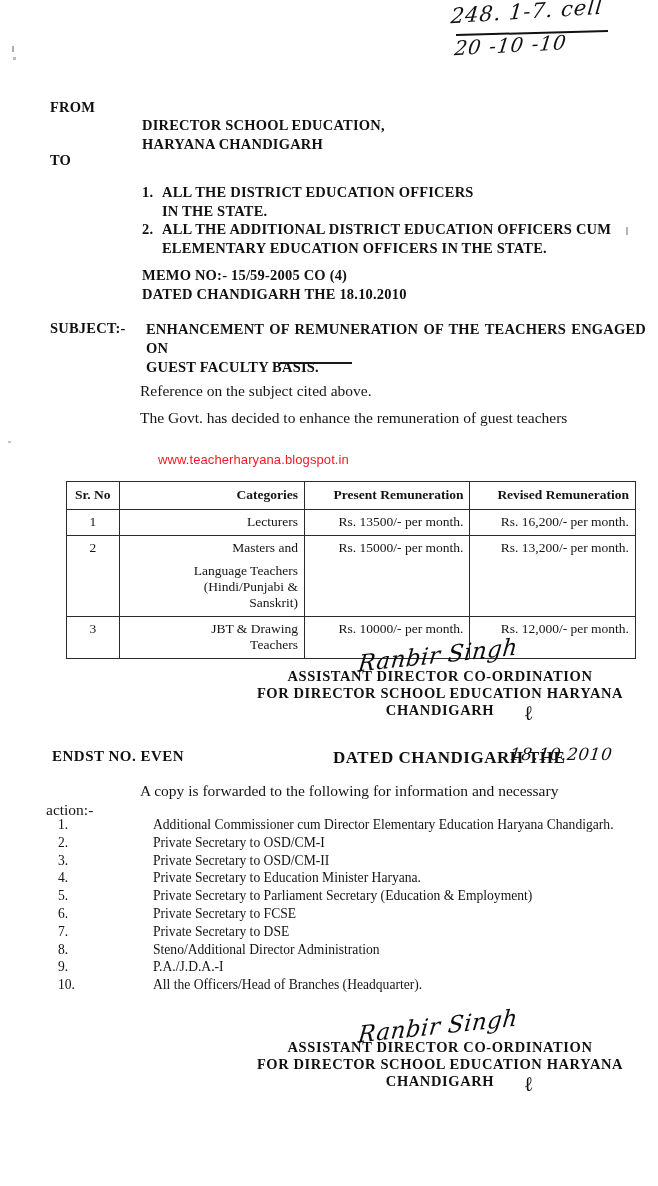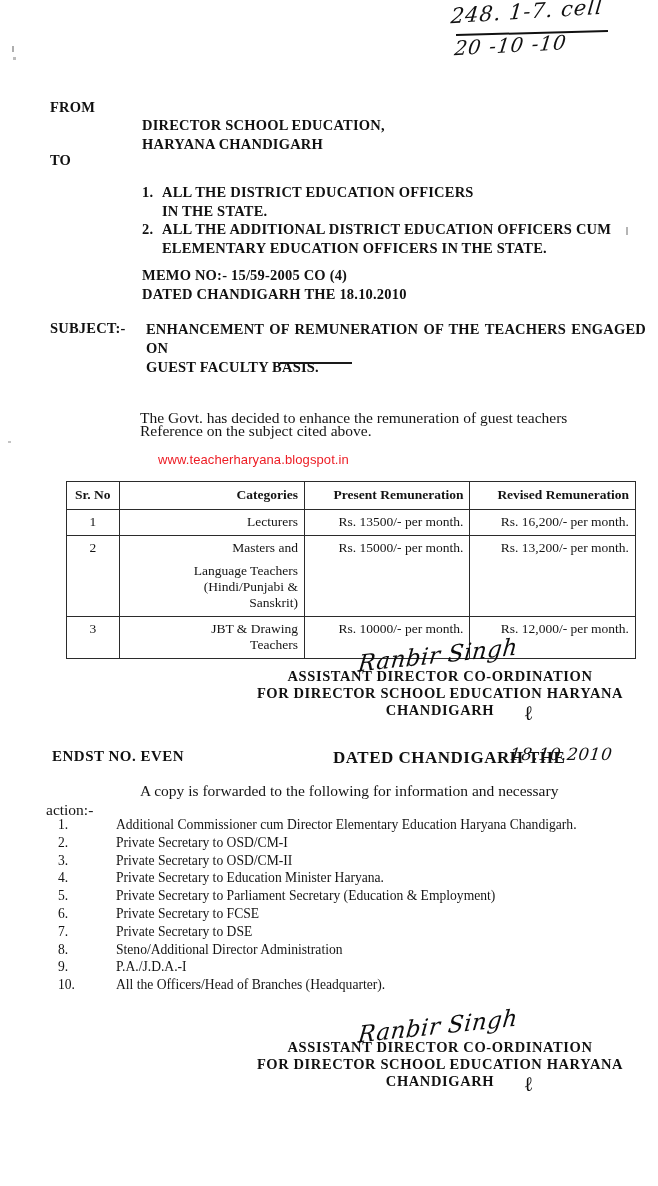--- a/index.html
+++ b/index.html
@@ -96,21 +96,21 @@
     width: 72px; height: 2px;
     background: #1a1a1a;
   }
 
   
   .body-txt {
     font-family: "Liberation Serif", serif;
     font-size: 15.5px;
     color: #141414;
   }
-  #para1 { left: 140px; top: 382px; margin-top: 40px; }
+  #para1 { left: 140px; top: 382px; }
   #para2 { left: 140px; top: 409px; width: 500px; }
   #para3 { left: 46px;  top: 436px; }
 
   #blog-url {
     left: 158px; top: 452px;
     font-family: "Liberation Sans", sans-serif;
     font-size: 13px;
     color: #ed1c24;
     letter-spacing: 0.1px;
   }
@@ -196,21 +196,21 @@
     position: absolute;
     left: 58px; top: 816px;
     width: 590px;
     font-family: "Liberation Serif", serif;
     font-size: 13.6px;
     color: #141414;
     line-height: 17.8px;
   }
   #fwd-list .row { display: flex; }
   #fwd-list .n { width: 58px; flex: 0 0 58px; }
-  #fwd-list .t { flex: 1 1 auto; }
+  #fwd-list .t { flex: 1 1 auto; margin-left: 37px; }
 </style>
 </head>
 <body>
 
 <div id="page">
 
   <div class="speck" style="left:12px;top:46px;width:2px;height:6px;opacity:.55;"></div>
   <div class="speck" style="left:13px;top:57px;width:3px;height:3px;opacity:.45;"></div>
   <div class="speck" style="left:626px;top:227px;width:2px;height:8px;opacity:.5;"></div>
   <div class="speck" style="left:8px;top:441px;width:3px;height:2px;opacity:.4;"></div>

